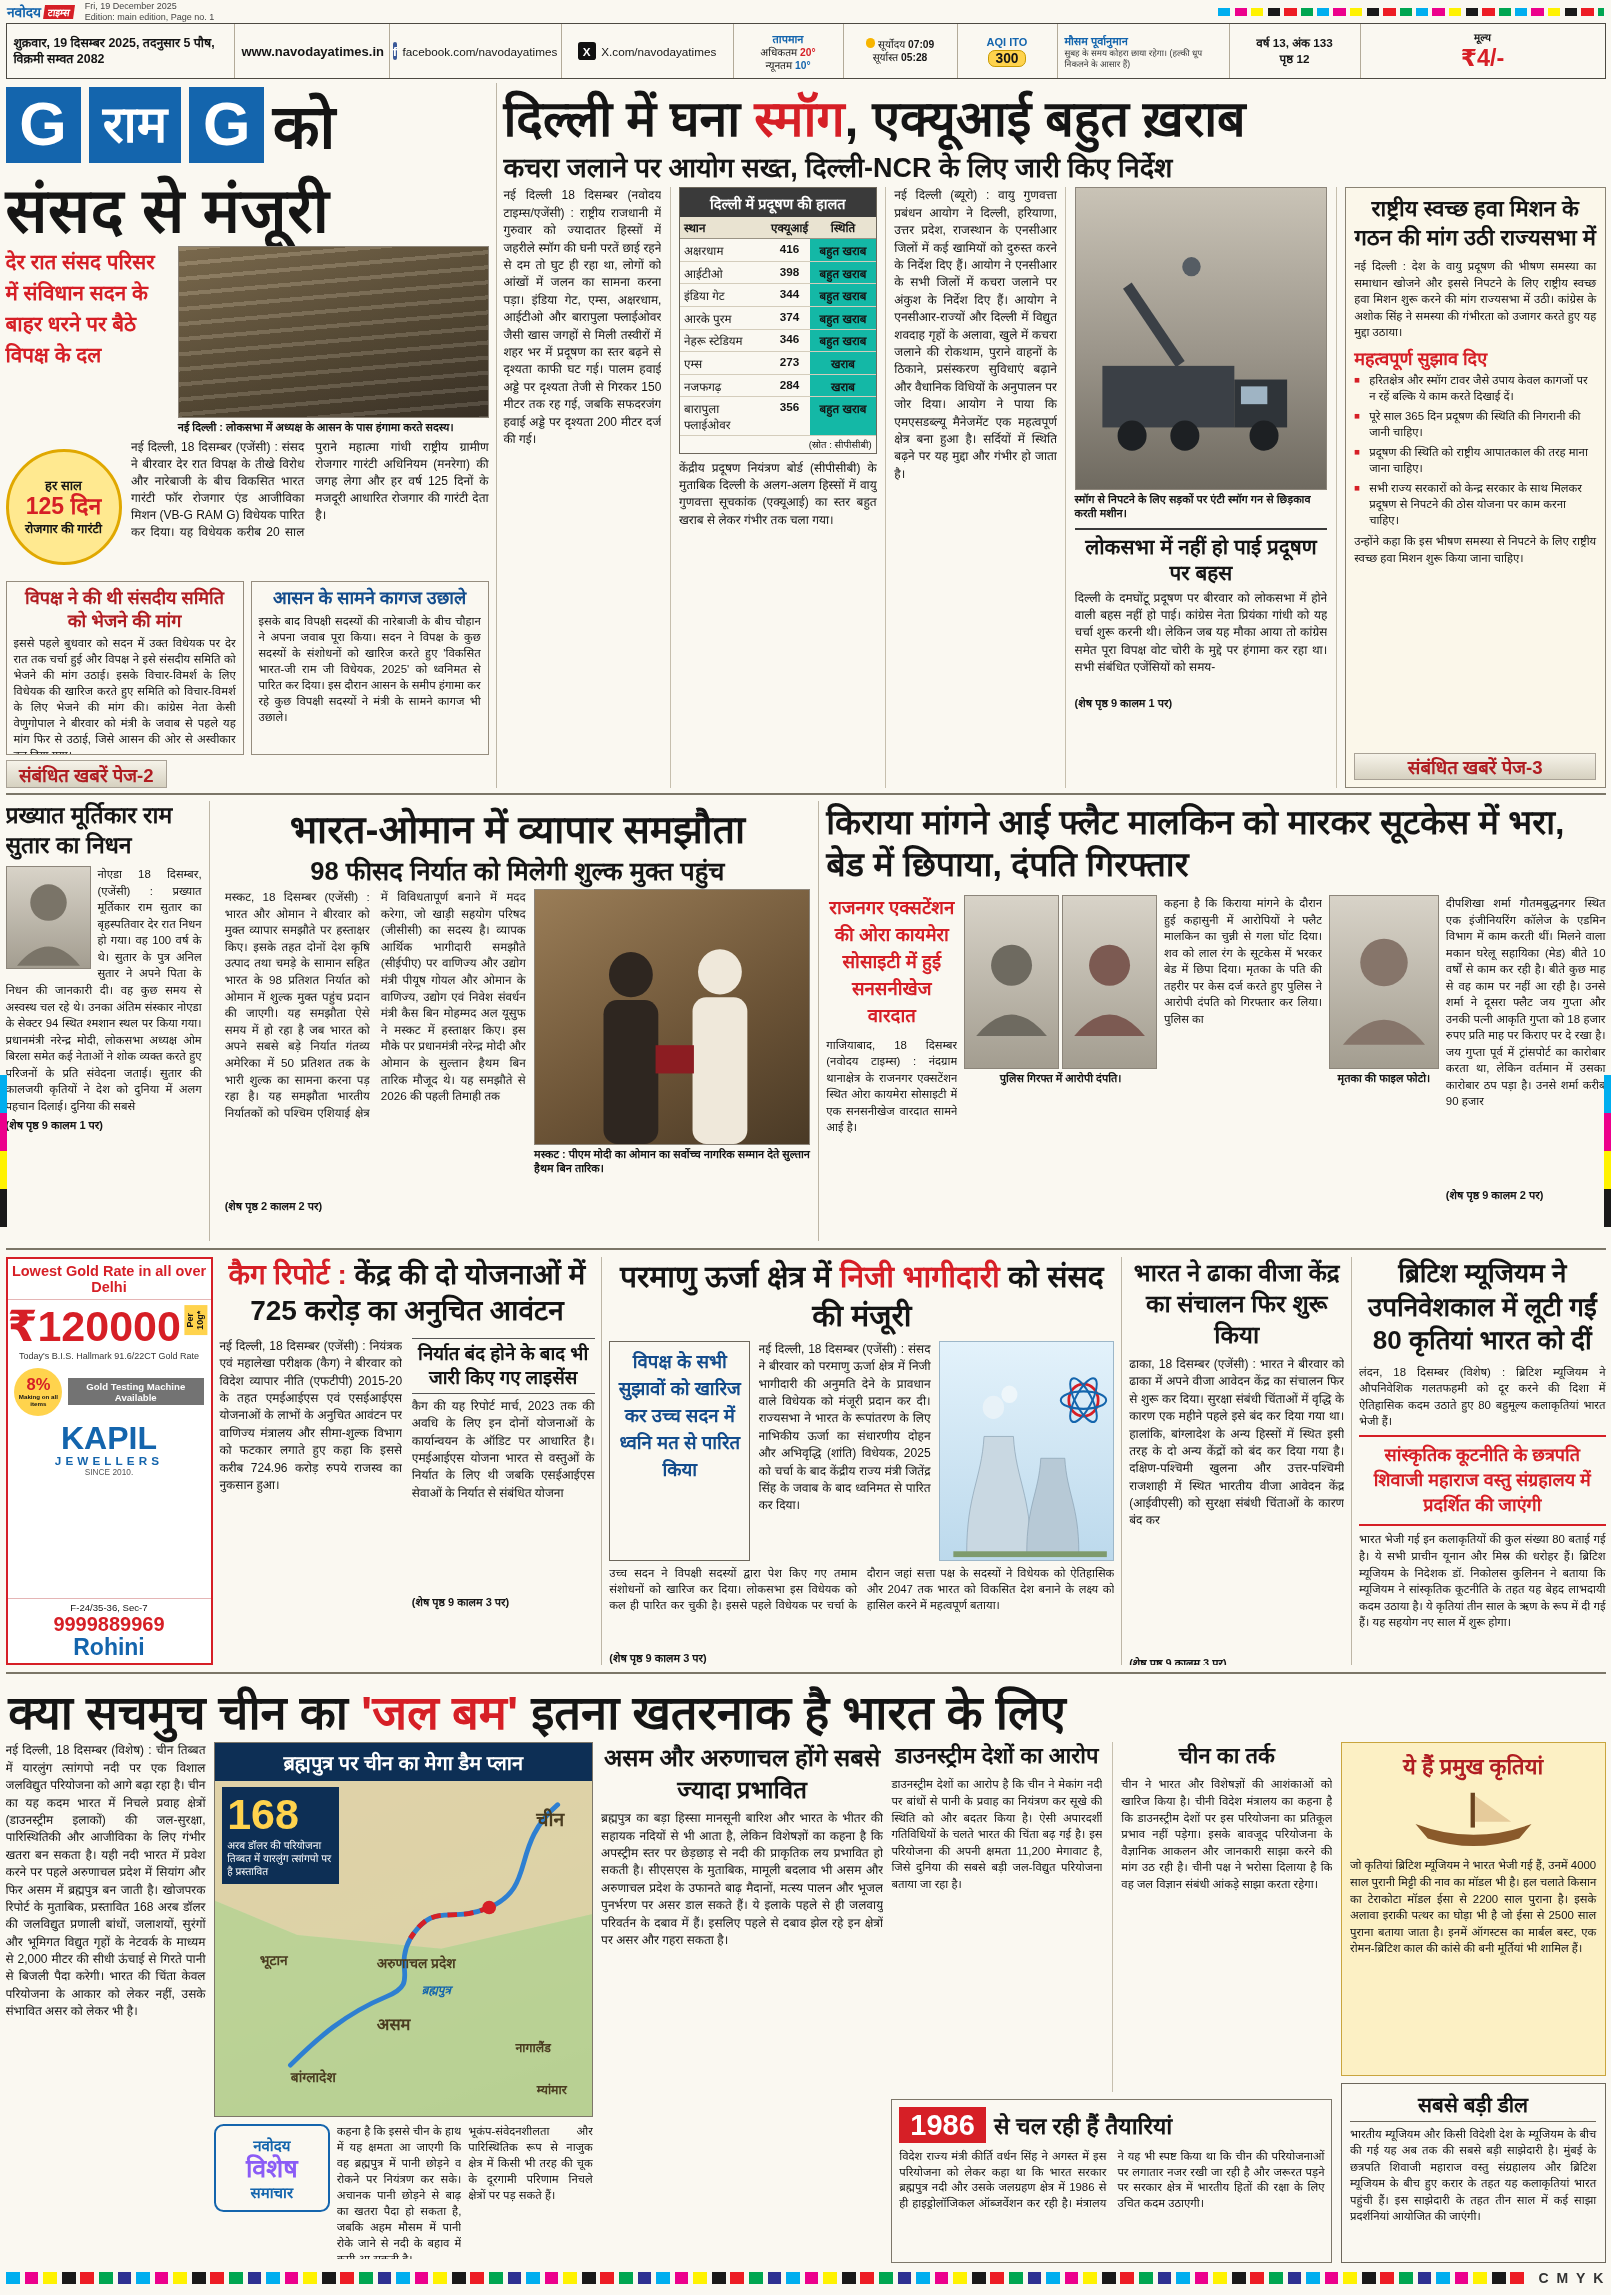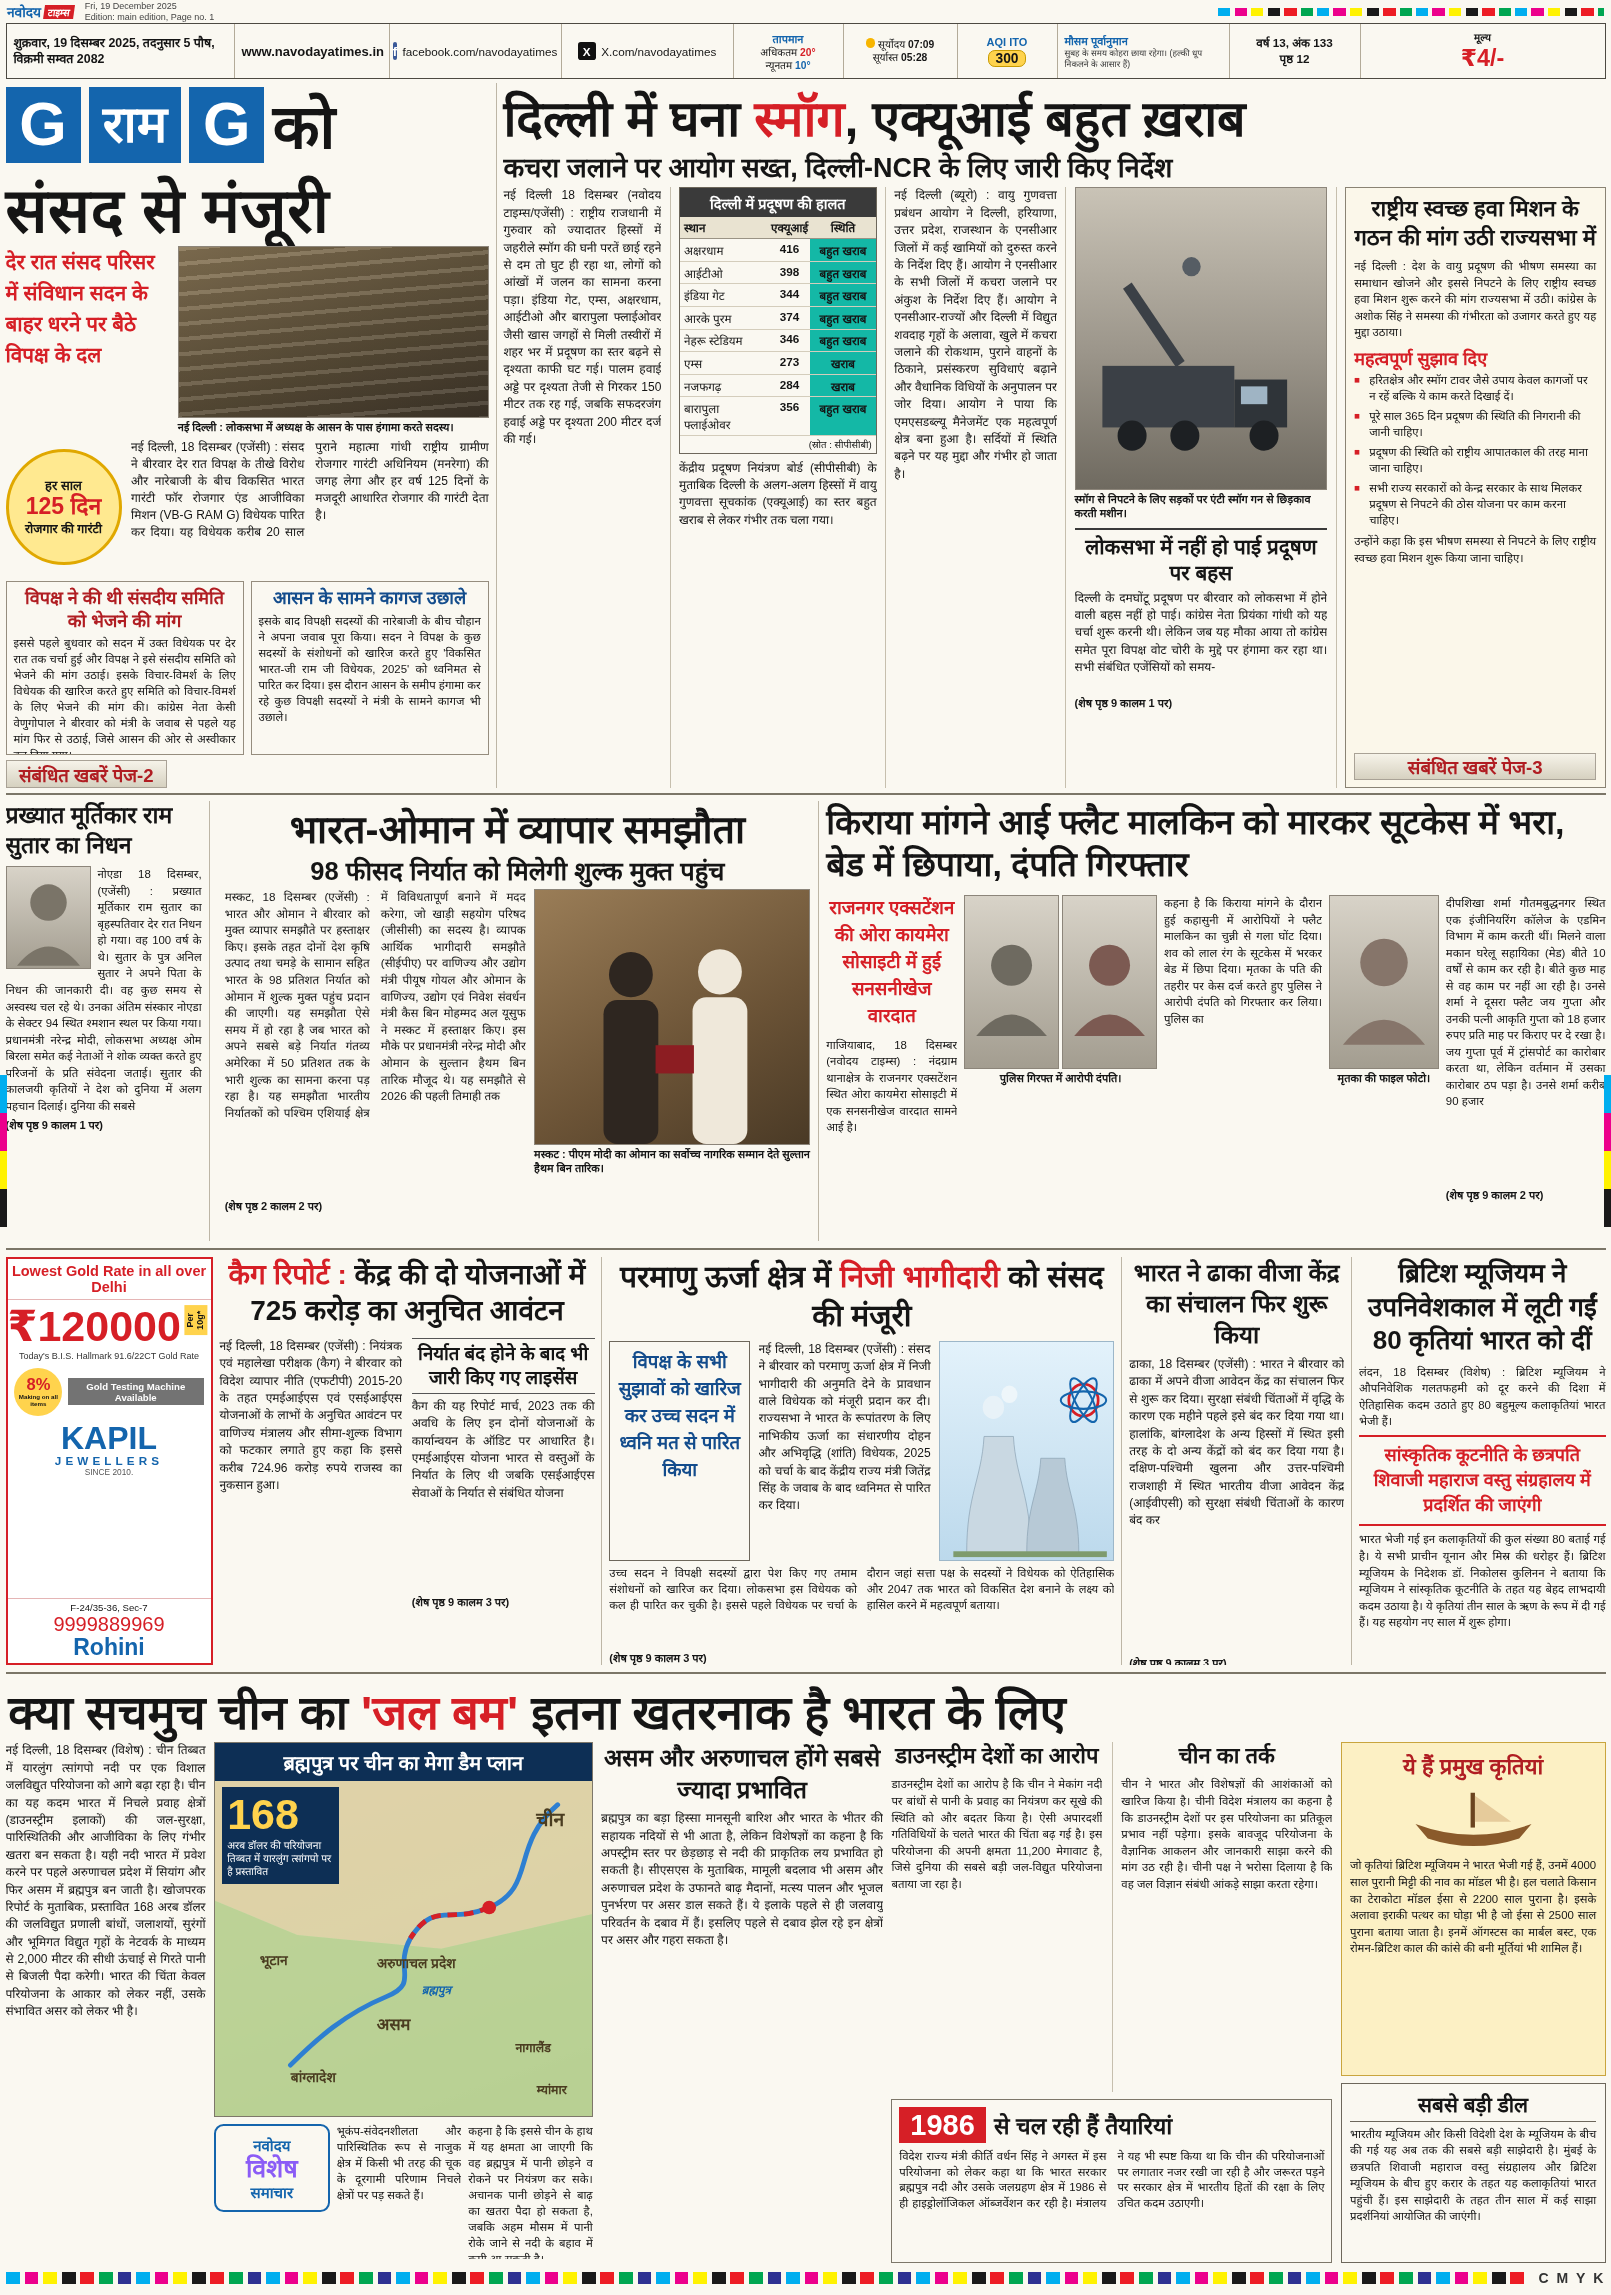--- a/index.html
+++ b/index.html
@@ -147,21 +147,21 @@
   .ga-mid { display:flex; align-items:center; gap:5.5px; padding:2.8px 6.9px; }
   .ga-circle { width:48px; height:48px; border-radius:50%; background:#ffd34d; display:flex; flex-direction:column; align-items:center; justify-content:center; flex:none; }
   .ga-circle .pc { color:#d61f26; font-weight:700; font-size:16.5px; line-height:1; }
   .ga-circle .pt { font-size:6.2px; font-weight:700; }
   .ga-test { background:#737373; color:#fff; font-weight:700; font-size:9.6px; padding:2.8px; flex:1; }
   .ga-brand { color:#1465ad; font-weight:700; font-size:32px; line-height:1; padding-top:4.1px; }
   .ga-brand2 { letter-spacing:4.1px; font-size:11.7px; font-weight:700; color:#1465ad; }
   .ga-since { font-size:8.3px; color:#555; }
   .ga-foot { margin-top:auto; border-top:0.7px solid #e5b5b5; padding:2.8px; }
   .ga-addr { font-size:9.6px; }
-  .ga-phone { color:#d61f26; font-weight:400; font-size:20px; line-height:1.1; }
+  .ga-phone { color:#d61f26; font-weight:700; font-size:20px; line-height:1.1; }
   .ga-area { color:#1465ad; font-weight:700; font-size:23px; line-height:1.1; }
   .cag { width:383px; border-right:0.7px solid #bdb6a6; padding-right:6.9px; }
   .cag-h { font-size:28px; font-weight:700; text-align:center; line-height:1.28; height:81px; }
   .cag-row { display:flex; gap:9.6px; }
   .cag-col { flex:1; overflow:hidden; }
   .cag-boxt { font-size:18.6px; font-weight:700; text-align:center; border-top:1.4px solid #555; border-bottom:1.4px solid #555; padding:2.8px 1.4px; margin-bottom:4.1px; line-height:1.3; }
   .nuclear { width:513px; border-right:0.7px solid #bdb6a6; padding-right:6.9px; }
   .nuc-h { font-size:30px; font-weight:700; text-align:center; line-height:1.3; height:84px; }
   .nuc-row { display:flex; gap:8.3px; height:220px; }
   .nuc-box { width:141px; border:1.4px solid #6d675b; padding:6.9px; color:#134c8c; font-weight:700; font-size:18.6px; line-height:1.45; text-align:center; }
@@ -607,22 +607,22 @@
         <span class="map-lab" style="right:25px;top:338px;font-size:12.4px">म्यांमार</span>
         <span class="map-lab" style="left:76px;top:324px;font-size:13.8px">बांग्लादेश</span>
         <span class="map-lab" style="left:207px;top:238px;font-size:11.7px;color:#1465ad;font-style:italic">ब्रह्मपुत्र</span>
       </div>
       <div class="map-foot">
         <div class="sp-badge">
           <div class="n1">नवोदय</div>
           <div class="n2">विशेष</div>
           <div class="n3">समाचार</div>
         </div>
+        <div class="map-note jt">कहना है कि इससे चीन के हाथ में यह क्षमता आ जाएगी कि वह ब्रह्मपुत्र में पानी छोड़ने व रोकने पर नियंत्रण कर सके। अचानक पानी छोड़ने से बाढ़ का खतरा पैदा हो सकता है, जबकि अहम मौसम में पानी रोके जाने से नदी के बहाव में कमी आ सकती है।</div>
         <div class="map-note jt">भूकंप-संवेदनशीलता और पारिस्थितिक रूप से नाजुक क्षेत्र में किसी भी तरह की चूक के दूरगामी परिणाम निचले क्षेत्रों पर पड़ सकते हैं।</div>
-        <div class="map-note jt">कहना है कि इससे चीन के हाथ में यह क्षमता आ जाएगी कि वह ब्रह्मपुत्र में पानी छोड़ने व रोकने पर नियंत्रण कर सके। अचानक पानी छोड़ने से बाढ़ का खतरा पैदा हो सकता है, जबकि अहम मौसम में पानी रोके जाने से नदी के बहाव में कमी आ सकती है।</div>
       </div>
     </div>
 
     <div class="ch-col ch-c3">
       <div class="ch-ct">असम और अरुणाचल होंगे सबसे ज्यादा प्रभावित</div>
       <div class="body-t jt">ब्रह्मपुत्र का बड़ा हिस्सा मानसूनी बारिश और भारत के भीतर की सहायक नदियों से भी आता है, लेकिन विशेषज्ञों का कहना है कि अपस्ट्रीम स्तर पर छेड़छाड़ से नदी की प्राकृतिक लय प्रभावित हो सकती है। सीएसएस के मुताबिक, मामूली बदलाव भी असम और अरुणाचल प्रदेश के उफानते बाढ़ मैदानों, मत्स्य पालन और भूजल पुनर्भरण पर असर डाल सकते हैं। ये इलाके पहले से ही जलवायु परिवर्तन के दबाव में हैं। इसलिए पहले से दबाव झेल रहे इन क्षेत्रों पर असर और गहरा सकता है।</div>
     </div>
 
     <div class="ch-mid">
       <div class="ch-mid-row">

